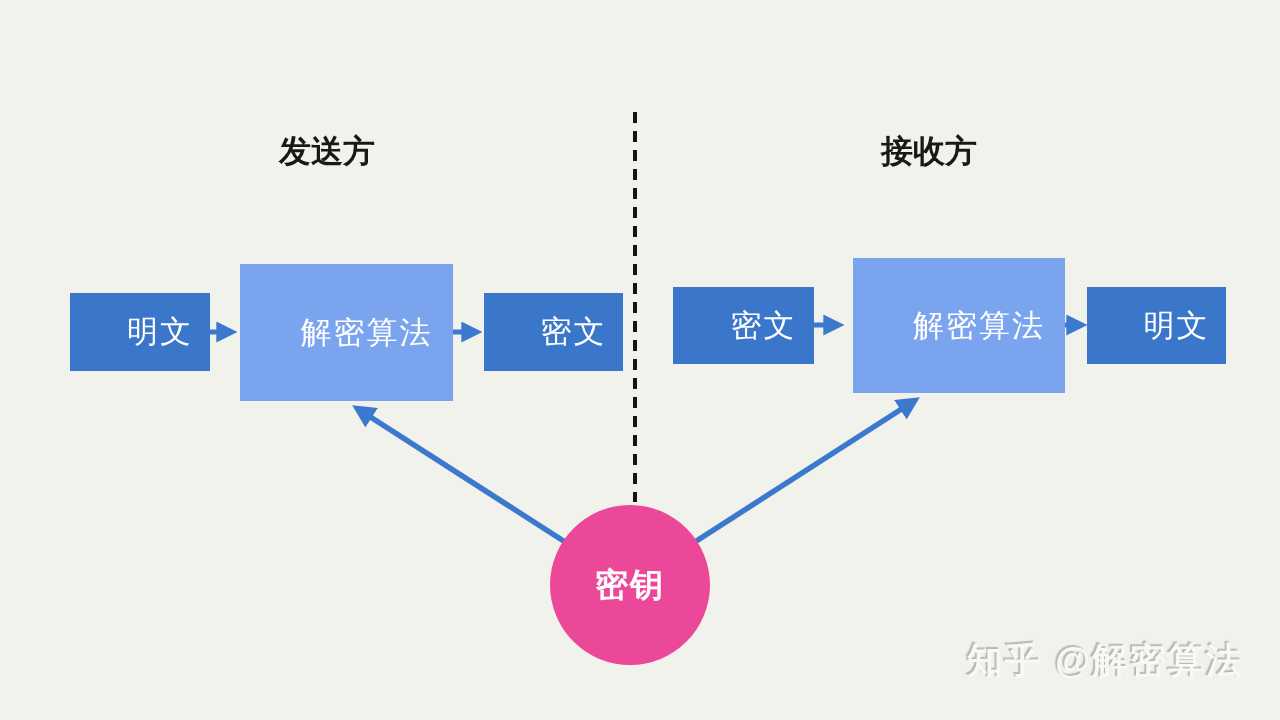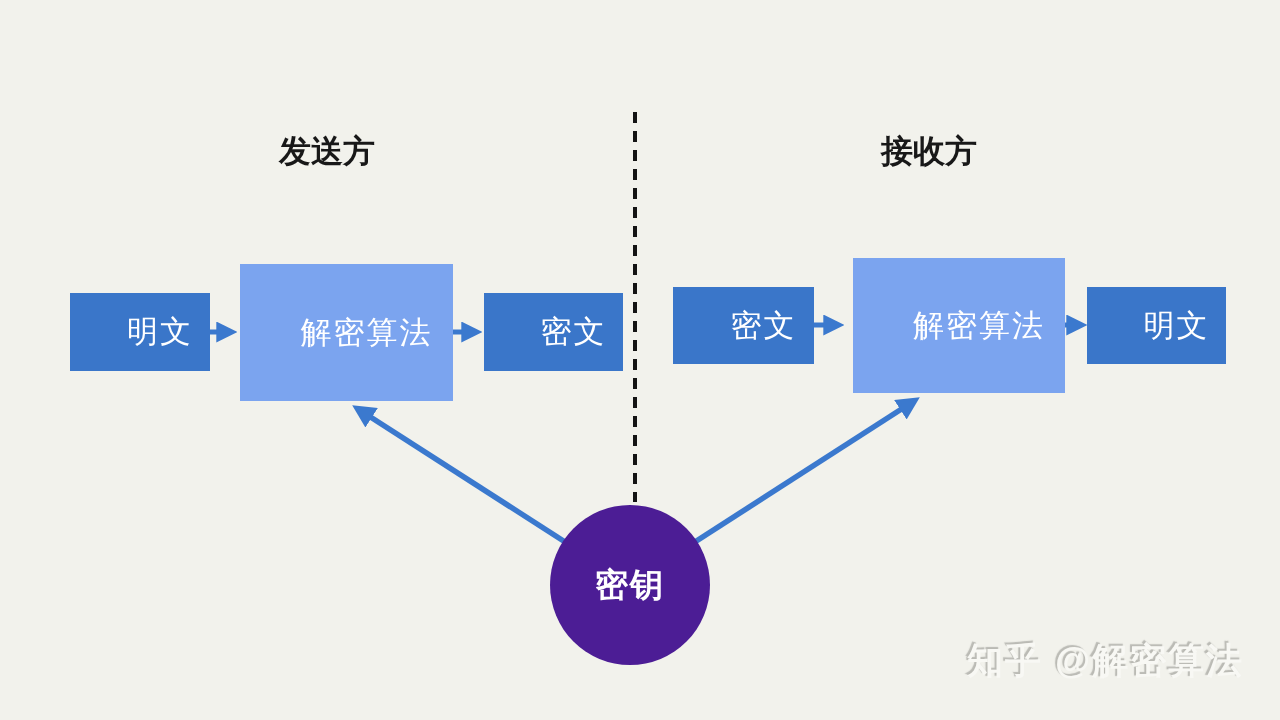--- a/index.html
+++ b/index.html
@@ -49,21 +49,21 @@
   .box.ciphertext-right { left: 673px;  top: 287px; width: 101px; height: 77px; }
   .box.decrypt          { left: 845px;  top: 258px; width: 172px; height: 135px; margin-left: 8px; }
   .box.plaintext-right  { left: 1087px; top: 287px; width: 99px;  height: 77px; }
   .key-circle {
     position: absolute;
     left: 550px;
     top: 505px;
     width: 160px;
     height: 160px;
     border-radius: 50%;
-    background: #4c1d95;
+    background: #ec4899;
     display: flex;
     align-items: center;
     justify-content: center;
     color: #ffffff;
     font-size: 33px;
     font-weight: bold;
     letter-spacing: 2px;
   }
   .watermark {
     position: absolute;

